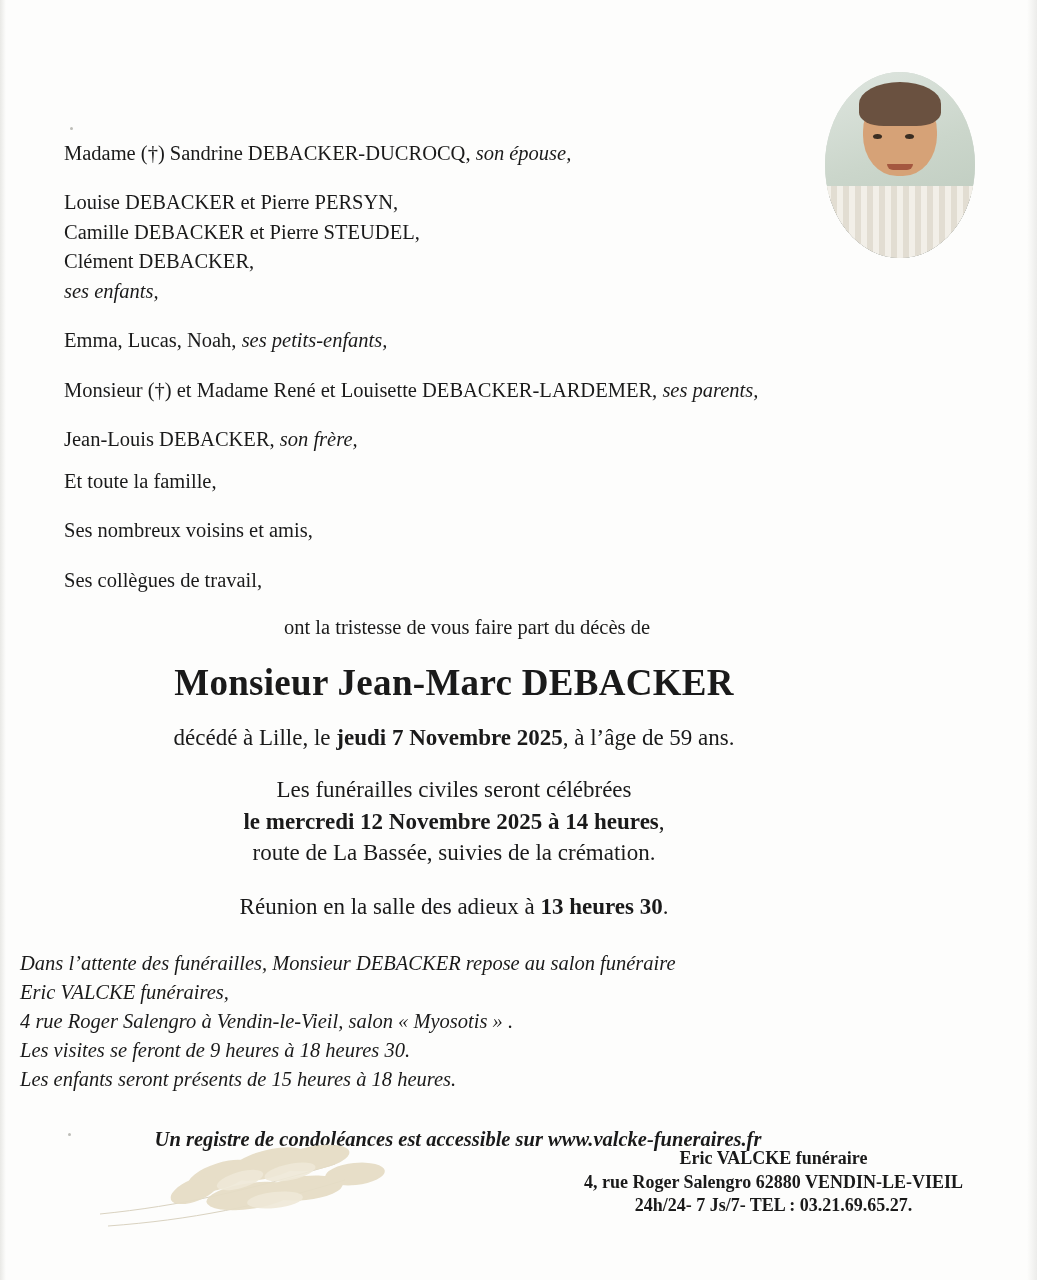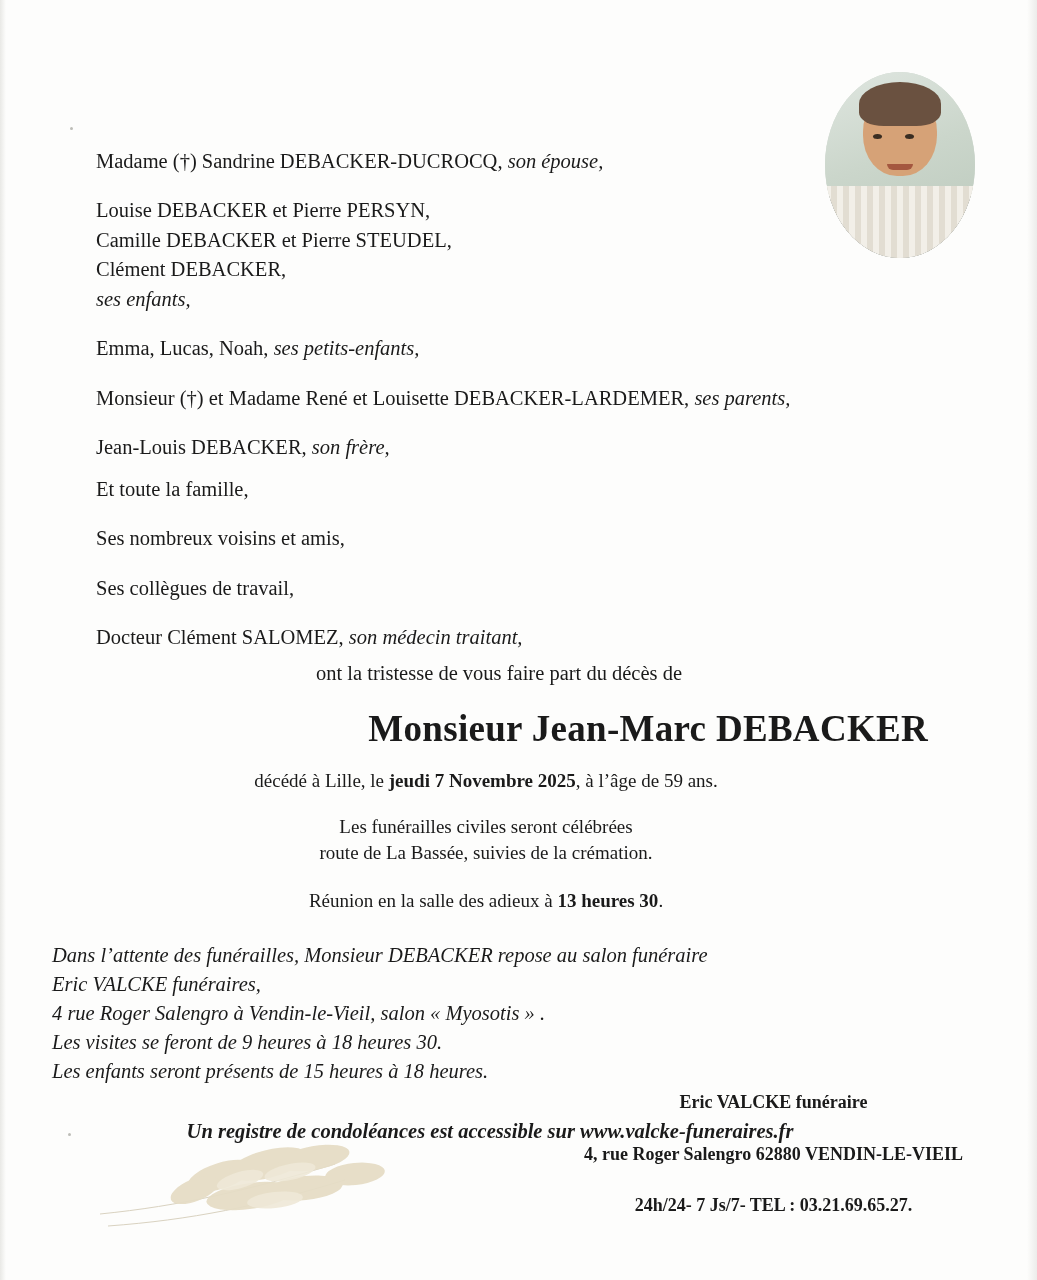--- a/index.html
+++ b/index.html
@@ -106,23 +106,22 @@
     bottom: 0;
     transform: translateX(-50%);
     width: 160px;
     height: 76px;
     background: #3c4044;
     clip-path: polygon(0 100%, 0 22%, 26% 6%, 42% 46%, 58% 46%, 74% 6%, 100% 22%, 100% 100%);
   }
 
   .content {
     position: absolute;
-    left: 0; top: 8px;
+    left: 0; top: 0;
     width: 896px;
-    margin-left: 32px;
   }
 
   .block-left {
     margin: 0;
     padding: 0 0 0 64px;
     font-size: 20.5px;
     line-height: 1.34;
   }
   .para {
     margin: 0 0 22px 0;
@@ -132,31 +131,31 @@
   .bd { font-weight: bold; }
 
   .lead-in {
     text-align: center;
     font-size: 20.5px;
     margin: 10px 0 0 0;
     padding-left: 38px;
   }
 
   .name-title {
-    text-align: right;
+    text-align: center;
     font-weight: bold;
     font-size: 37px;
     letter-spacing: 0.3px;
     margin: 22px 0 18px 0;
     padding-left: 12px;
   }
 
   .center-block {
     text-align: center;
-    font-size: 19px;
+    font-size: 23px;
     line-height: 1.38;
     padding-left: 12px;
   }
   .center-block p { margin: 0 0 20px 0; }
   .center-block p.group { margin-bottom: 0; }
   .center-block .gap { margin-bottom: 22px; }
 
   .italic-block {
     font-style: italic;
     font-size: 20.5px;
@@ -177,21 +176,21 @@
 
   .footer {
     position: absolute;
     right: 74px;
     bottom: 62px;
     text-align: center;
     font-weight: bold;
     font-size: 18px;
     line-height: 1.32;
   }
-  .footer div { white-space: nowrap; margin-top: 28px; }
+  .footer div { white-space: nowrap; }
 
   .wheat {
     position: absolute;
     left: 100px;
     bottom: 42px;
     width: 330px;
     height: 120px;
     pointer-events: none;
   }
 
@@ -260,37 +259,37 @@
       </p>
 
       <p class="para">
         <span>Ses nombreux voisins et amis,</span>
       </p>
 
       <p class="para">
         <span>Ses collègues de travail,</span>
       </p>
 
-      <p class="para" style="margin-bottom:10px;">
-        <span>Docteur Clément SALOMEZ,</span><span class="it"> son médecin traitant,</span>
-      </p>
 
     </div>
 
     <p class="lead-in">ont la tristesse de vous faire part du décès de</p>
 
     <h1 class="name-title">Monsieur Jean-Marc DEBACKER</h1>
 
     <div class="center-block">
 
       <p>
         <span>décédé à Lille, le </span><span class="bd">jeudi 7 Novembre 2025</span><span>, à l’âge de 59 ans.</span>
       </p>
 
       <p class="group">Les funérailles civiles seront célébrées</p>
+      <p class="group">
+        <span class="bd">le mercredi 12 Novembre 2025 à 14 heures</span><span>,</span>
+      </p>
       <p class="gap">route de La Bassée, suivies de la crémation.</p>
 
       <p>
         <span>Réunion en la salle des adieux à </span><span class="bd">13 heures 30</span><span>.</span>
       </p>
 
     </div>
 
     <div class="italic-block">
       <p>Dans l’attente des funérailles, Monsieur DEBACKER repose au salon funéraire</p>

